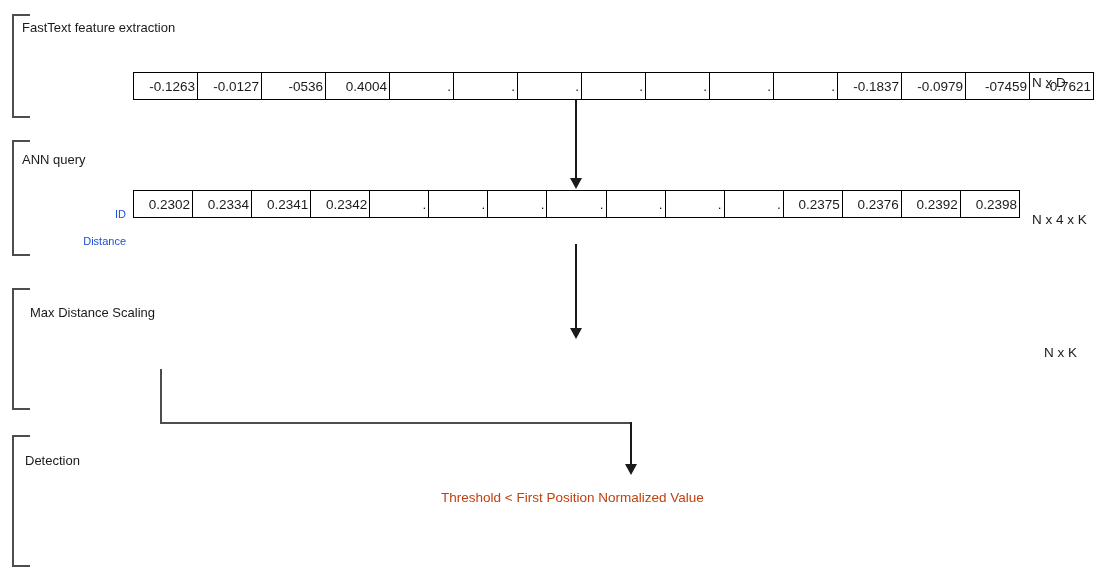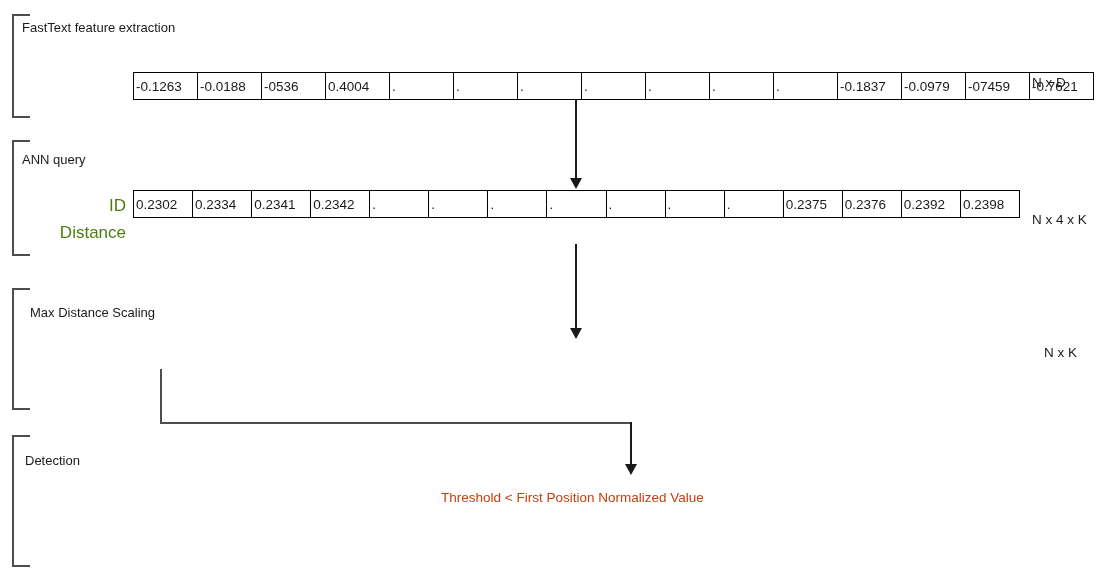--- a/index.html
+++ b/index.html
@@ -30,41 +30,42 @@
     font-size:13px;
     color:#1a1a1a;
     white-space:nowrap;
   }
 
   
   .vtable{position:absolute;border-collapse:collapse;table-layout:fixed;}
   .vtable td{
     border:1px solid #000000;
     height:26px;
-    text-align:left;
+    text-align:right;
     vertical-align:middle;
     font-size:13.5px;
     color:#1a1a1a;
     padding:0 2px;
     background:#ffffff;
     white-space:nowrap;
   }
   .vtable td.dot{
     font-size:13.5px;
     color:#1a1a1a;
     position:relative;
   }
   .vtable td.hl{background:#b8cce4;}
 
   .rowlabel{
     position:absolute;
-    font-size:17px;
+    font-size:11px;
     text-align:right;
     white-space:nowrap;
-    color:#4d7c0f;
+    color:#1d4ed8;
+    margin-top:12px;
   }
   .dimlabel{
     position:absolute;
     font-size:13.5px;
     white-space:nowrap;
     color:#1a1a1a;
   }
 
   
   .conn-v{position:absolute;width:1.6px;background:#1a1a1a;}
@@ -94,21 +95,21 @@
     <div class="vline"></div>
     <div class="stub top"></div>
     <div class="stub bot"></div>
   </div>
   <div class="sec-label" style="left:22px;top:20px;">FastText feature extraction</div>
 
   <table class="vtable" style="left:133px;top:72px;width:887px;">
     <tbody>
         <tr>
       <td style="width:59px;">-0.1263</td>
-      <td style="width:59px;">-0.0188</td>
+      <td style="width:59px;">-0.0127</td>
       <td style="width:59px;">-0536</td>
       <td style="width:59px;">0.4004</td>
       <td class="dot" style="width:59px;">.</td>
       <td class="dot" style="width:59px;">.</td>
       <td class="dot" style="width:59px;">.</td>
       <td class="dot" style="width:59px;">.</td>
       <td class="dot" style="width:59px;">.</td>
       <td class="dot" style="width:59px;">.</td>
       <td class="dot" style="width:59px;">.</td>
       <td style="width:59px;">-0.1837</td>

